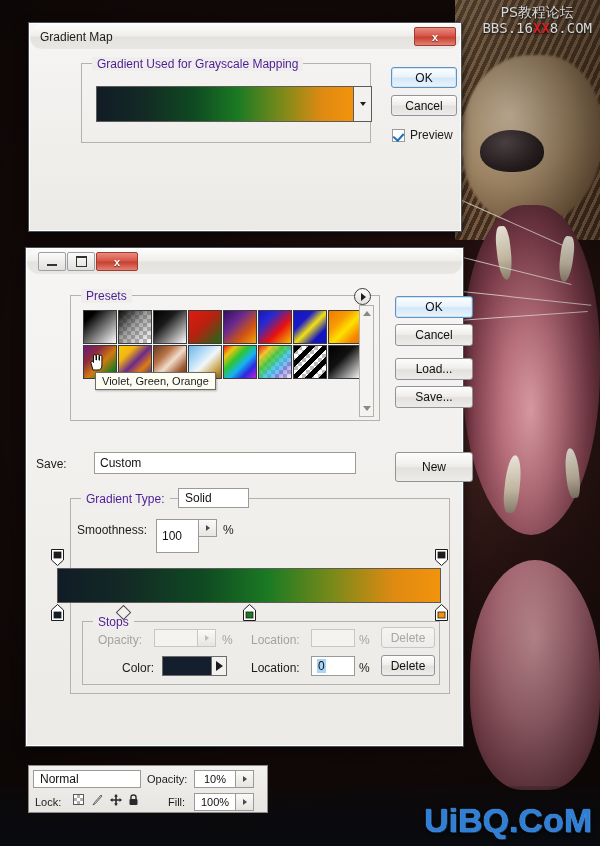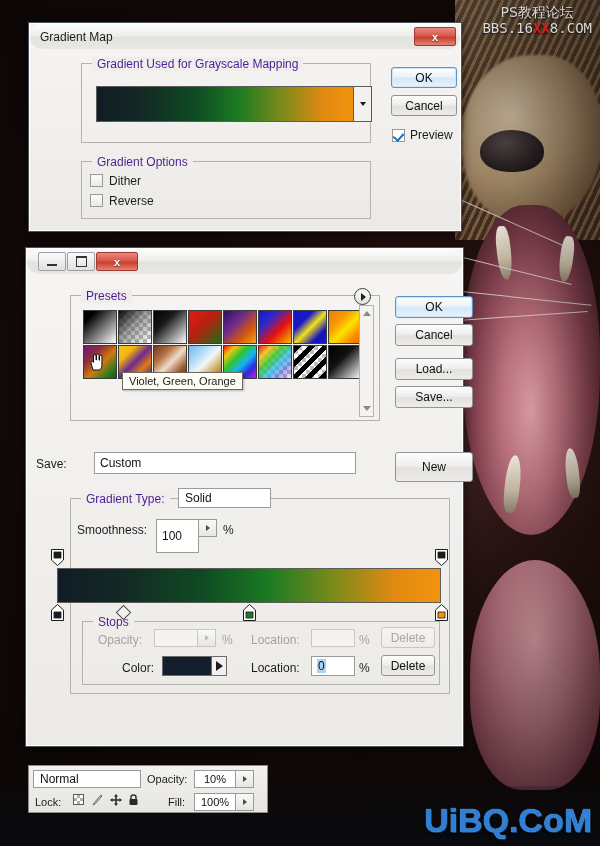--- a/index.html
+++ b/index.html
@@ -194,27 +194,20 @@
   <div class="group" style="left:52px;top:40px;width:290px;height:80px;">
     <div class="glabel">Gradient Used for Grayscale Mapping</div>
     <div id="gmap-preview">
       <div class="gradfill"></div>
     </div>
     <div id="gmap-dd">
           <i></i>
         </div>
   </div>
 
-  <div class="group" style="left:52px;top:138px;width:290px;height:58px;">
-    <div class="glabel">Gradient Options</div>
-    <div class="cbox" style="left:8px;top:12px;"></div>
-    <div class="lbl" style="left:27px;top:12px;">Dither</div>
-    <div class="cbox" style="left:8px;top:32px;"></div>
-    <div class="lbl" style="left:27px;top:32px;">Reverse</div>
-  </div>
 
   <div class="btn primary" style="position:absolute;left:362px;top:44px;width:66px;height:21px;">OK</div>
   <div class="btn" style="position:absolute;left:362px;top:72px;width:66px;height:21px;">Cancel</div>
   <div class="cbox checked" style="left:363px;top:106px;"></div>
   <div class="lbl" style="left:381px;top:105px;">Preview</div>
  </div>
 </div>
 
 <div class="dialog" id="geditor">
  <div class="frame">
@@ -292,38 +285,38 @@
     <div class="preset-scroll" style="position:absolute;right:5px;top:9px;">
       <div class="sb-arrow up">
             <i></i>
           </div>
       <div class="sb-arrow down">
             <i></i>
           </div>
     </div>
   </div>
 
-  <div class="tooltip" style="left:69px;top:124px;margin-left:27px;">Violet, Green, Orange</div>
+  <div class="tooltip" style="left:69px;top:124px;">Violet, Green, Orange</div>
 
   <svg class="cursor-hand" style="left:62px;top:105px;" viewBox="0 0 16 18">
     <path d="M5 17 L3 10 Q2.5 8 4 8 Q5 8 5.5 9.5 L5.5 3 Q5.5 1.5 6.8 1.5 Q8 1.5 8 3 L8 7 L8.5 7 L8.5 2.5 Q8.5 1 9.8 1 Q11 1 11 2.5 L11 7.2 L11.5 7.2 L11.5 3.5 Q11.5 2.2 12.7 2.2 Q13.9 2.2 13.9 3.5 L13.9 12 Q13.9 17 10 17 Z" fill="#fff" stroke="#000" stroke-width="0.9"></path>
   </svg>
 
   <div class="btn primary" style="position:absolute;left:369px;top:48px;width:78px;height:22px;">OK</div>
   <div class="btn" style="position:absolute;left:369px;top:76px;width:78px;height:22px;">Cancel</div>
   <div class="btn" style="position:absolute;left:369px;top:110px;width:78px;height:22px;">Load...</div>
   <div class="btn" style="position:absolute;left:369px;top:138px;width:78px;height:22px;">Save...</div>
   <div class="btn" style="position:absolute;left:369px;top:204px;width:78px;height:30px;">New</div>
 
   <div class="lbl" style="left:10px;top:209px;">Save:</div>
   <div class="field" style="left:68px;top:204px;width:262px;height:22px;">Custom</div>
 
   <div class="group" style="left:44px;top:250px;width:380px;height:196px;">
     <div class="glabel" style="left:10px;">Gradient Type:</div>
-    <div class="combo" style="left:107px;top:-11px;width:93px;height:20px;">Solid</div>
+    <div class="combo" style="left:107px;top:-11px;width:71px;height:20px;">Solid</div>
 
     <div class="lbl" style="left:6px;top:24px;">Smoothness:</div>
     <div class="field" style="left:85px;top:20px;width:43px;height:34px;">100</div>
     <div class="spin" style="left:128px;top:20px;height:18px;">
           <i></i>
         </div>
     <div class="lbl" style="left:152px;top:24px;">%</div>
 
     <div class="group" style="left:11px;top:122px;width:358px;height:64px;">
       <div class="glabel">Stops</div>

